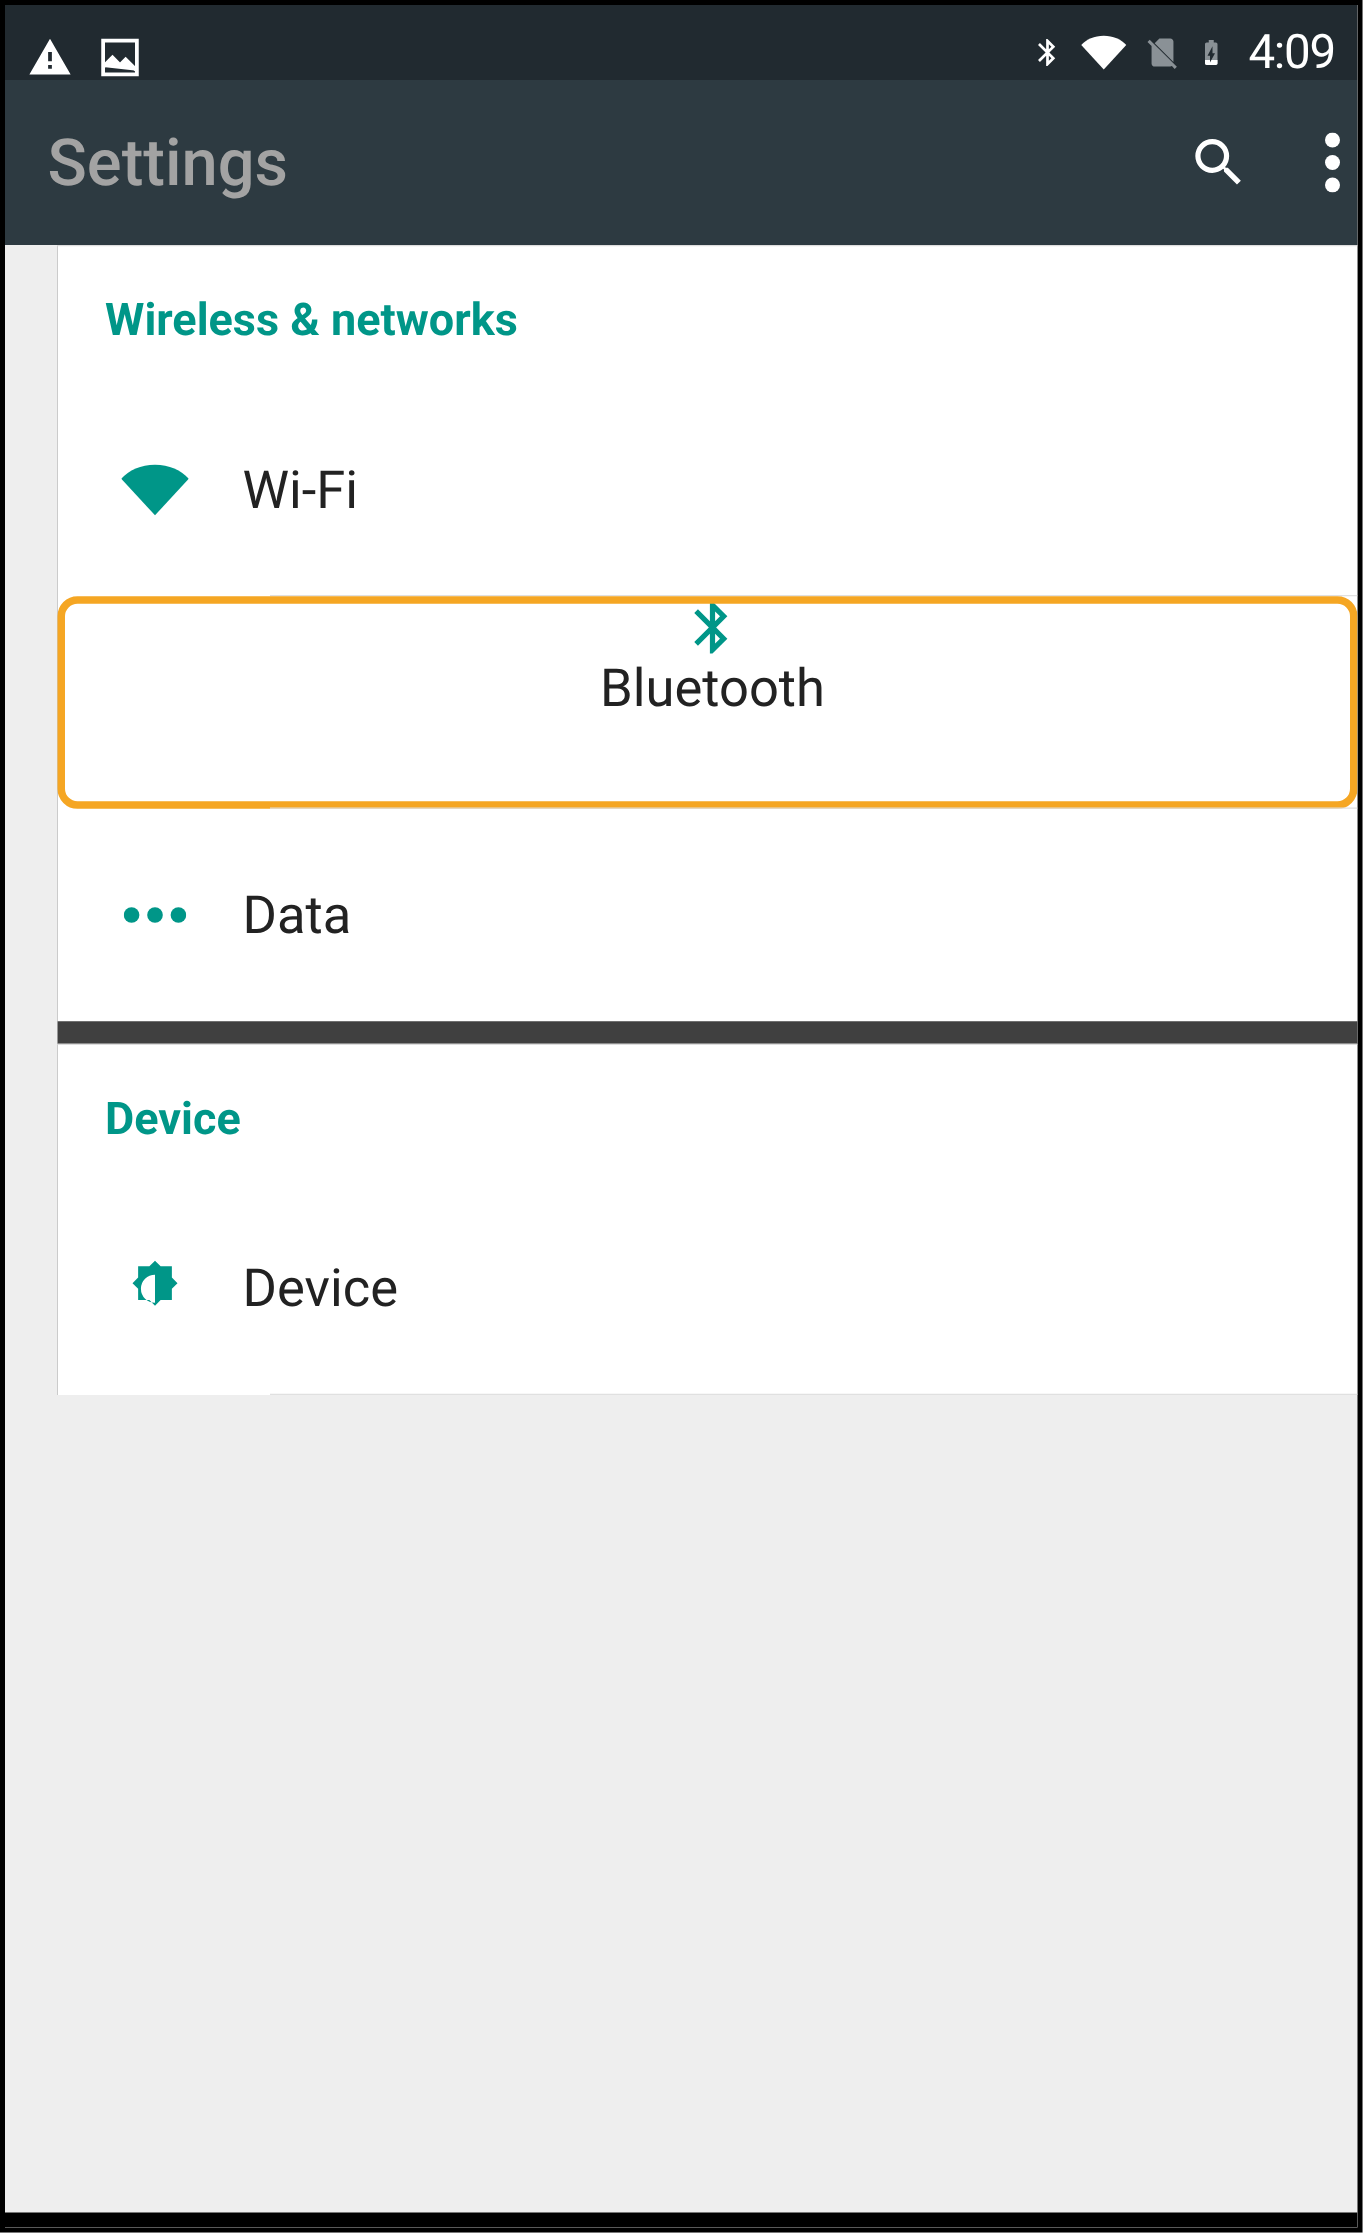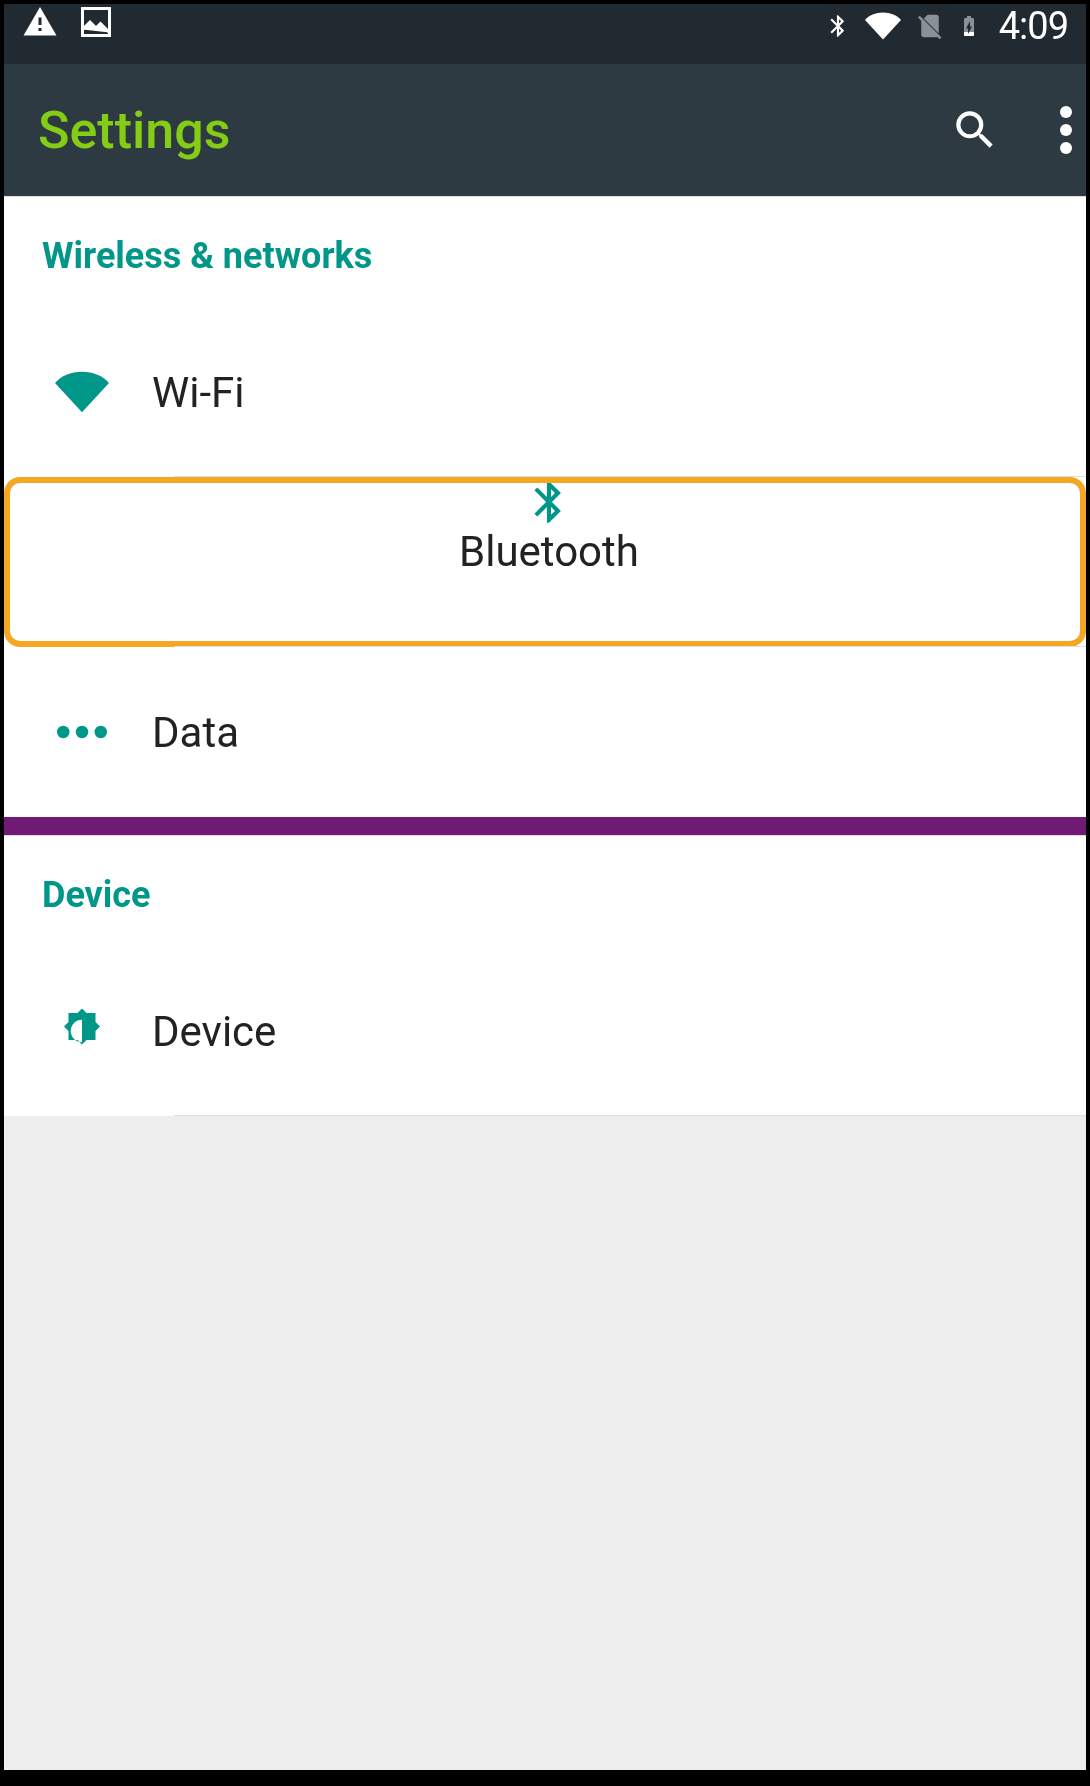--- a/index.html
+++ b/index.html
@@ -9,41 +9,42 @@
       font-family: Roboto, "Helvetica Neue", Arial, sans-serif;
       background: #eeeeee;
       position: relative;
       overflow: hidden;
       border: 4px solid #000;
     }
     .status-bar {
       background: #212a30;
       height: 60px;
       display: flex;
-      align-items: flex-start;
+      align-items: flex-end;
       padding: 0 18px;
       color: #fff;
     }
     .status-left { display: flex; gap: 20px; align-items: center; }
     .status-right { margin-left: auto; display: flex; gap: 12px; align-items: center; }
     .status-time { font-size: 38px; font-weight: 400; letter-spacing: -1px; margin-left: 6px; }
     .status-ico { display: inline-flex; align-items: center; justify-content: center; }
     .app-bar {
       background: #2d3a41;
       height: 132px;
       display: flex;
       align-items: center;
       padding: 0 14px 0 34px;
-      color: #84cc16;
+      color: #a3a3a3;
     }
     .app-title { font-size: 52px; font-weight: 500; }
     .app-actions { margin-left: auto; display: flex; gap: 60px; align-items: center; }
     .content {
-      background: #701a75;
+      background: #404040;
       padding: 0;
+      margin-left: 42px;
     }
     .card {
       background: #fff;
       margin: 0;
       border-top: 1px solid #ddd;
     }
     .card + .card { margin-top: 18px; }
     .section-header {
       color: #009688;
       font-size: 36px;

